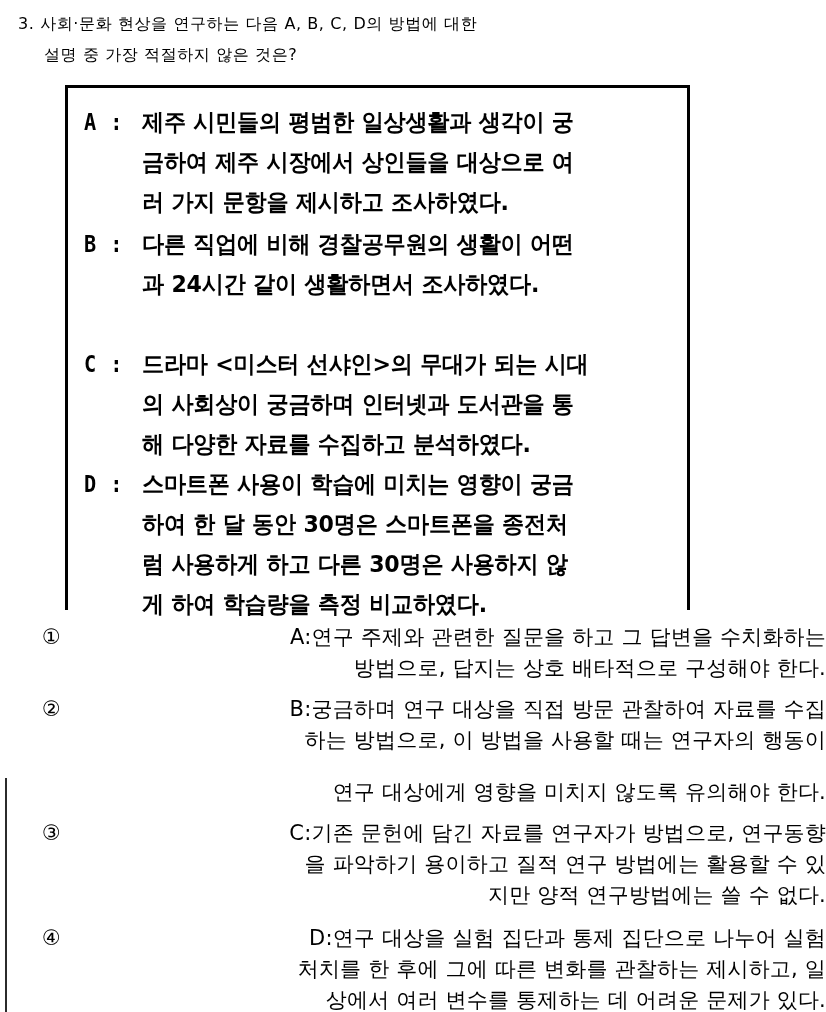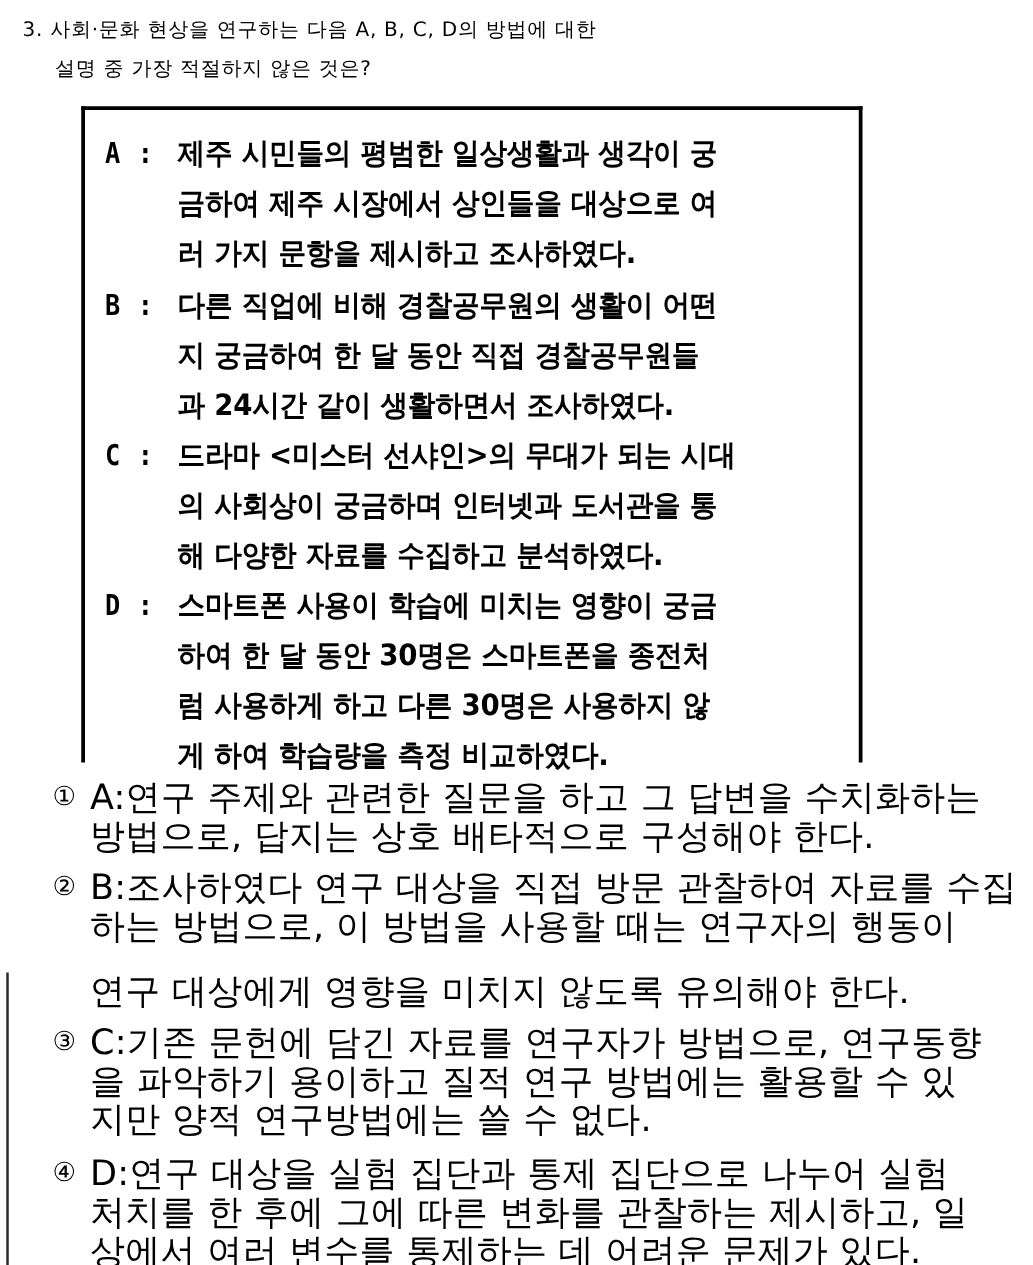--- a/index.html
+++ b/index.html
@@ -110,24 +110,25 @@
     flex: 0 0 auto;
     width: 30px;
     font-size: 21px;
     line-height: 31px;
     text-align: left;
   }
   .choice-body {
     flex: 1 1 auto;
   }
   .choice-line {
-    font-size: 28px;
+    font-size: 21px;
     line-height: 31px;
     letter-spacing: 0.2px;
     white-space: pre;
+    text-align: right;
   }
   .choice-line.gap-before {
     margin-top: 21px;
   }
 
   
   .choice-1 { margin-bottom: 10px; }
   .choice-2 { margin-bottom: 10px; }
   .choice-3 { margin-bottom: 12px; }
   .choice-4 { margin-bottom: 0; }
@@ -156,23 +157,20 @@
       <span class="stim-text indent">러 가지 문항을 제시하고 조사하였다.</span>
     </div>
   </div>
 
   <div class="stim-item stim-item-b">
     <div class="stim-row">
       <span class="stim-label">B :</span>
       <span class="stim-text">다른 직업에 비해 경찰공무원의 생활이 어떤</span>
     </div>
     <div class="stim-row">
-      <span class="stim-text indent">지 궁금하여 한 달 동안 직접 경찰공무원들</span>
-    </div>
-    <div class="stim-row">
       <span class="stim-text indent">과 24시간 같이 생활하면서 조사하였다.</span>
     </div>
   </div>
 
   <div class="stim-item stim-item-c">
     <div class="stim-row">
       <span class="stim-label">C :</span>
       <span class="stim-text">드라마 &lt;미스터 선샤인&gt;의 무대가 되는 시대</span>
     </div>
     <div class="stim-row">
@@ -207,21 +205,21 @@
     <span class="choice-marker">①</span>
     <div class="choice-body">
       <div class="choice-line">A:연구 주제와 관련한 질문을 하고 그 답변을 수치화하는</div>
       <div class="choice-line">방법으로, 답지는 상호 배타적으로 구성해야 한다.</div>
     </div>
   </div>
 
   <div class="choice choice-2">
     <span class="choice-marker">②</span>
     <div class="choice-body">
-      <div class="choice-line">B:조사하였다 연구 대상을 직접 방문 관찰하여 자료를 수집</div>
+      <div class="choice-line">B:궁금하며 연구 대상을 직접 방문 관찰하여 자료를 수집</div>
       <div class="choice-line">하는 방법으로, 이 방법을 사용할 때는 연구자의 행동이</div>
       <div class="choice-line gap-before">연구 대상에게 영향을 미치지 않도록 유의해야 한다.</div>
     </div>
   </div>
 
   <div class="choice choice-3">
     <span class="choice-marker">③</span>
     <div class="choice-body">
       <div class="choice-line">C:기존 문헌에 담긴 자료를 연구자가 방법으로, 연구동향</div>
       <div class="choice-line">을 파악하기 용이하고 질적 연구 방법에는 활용할 수 있</div>

